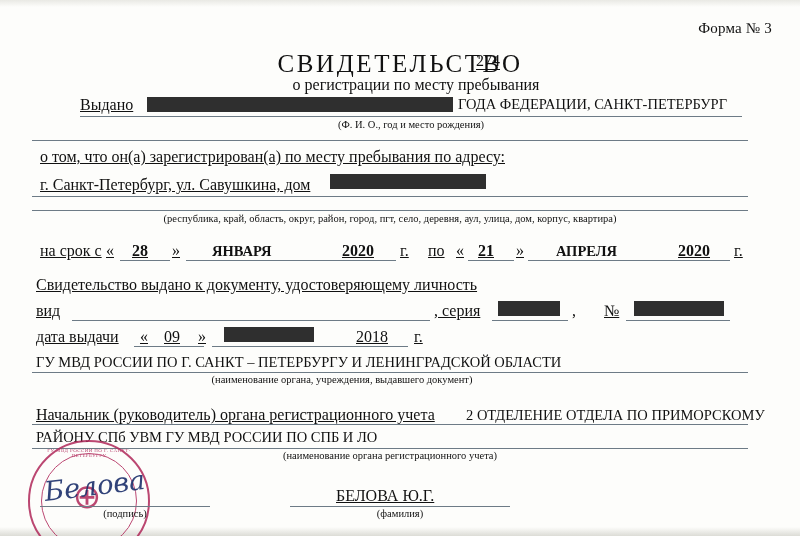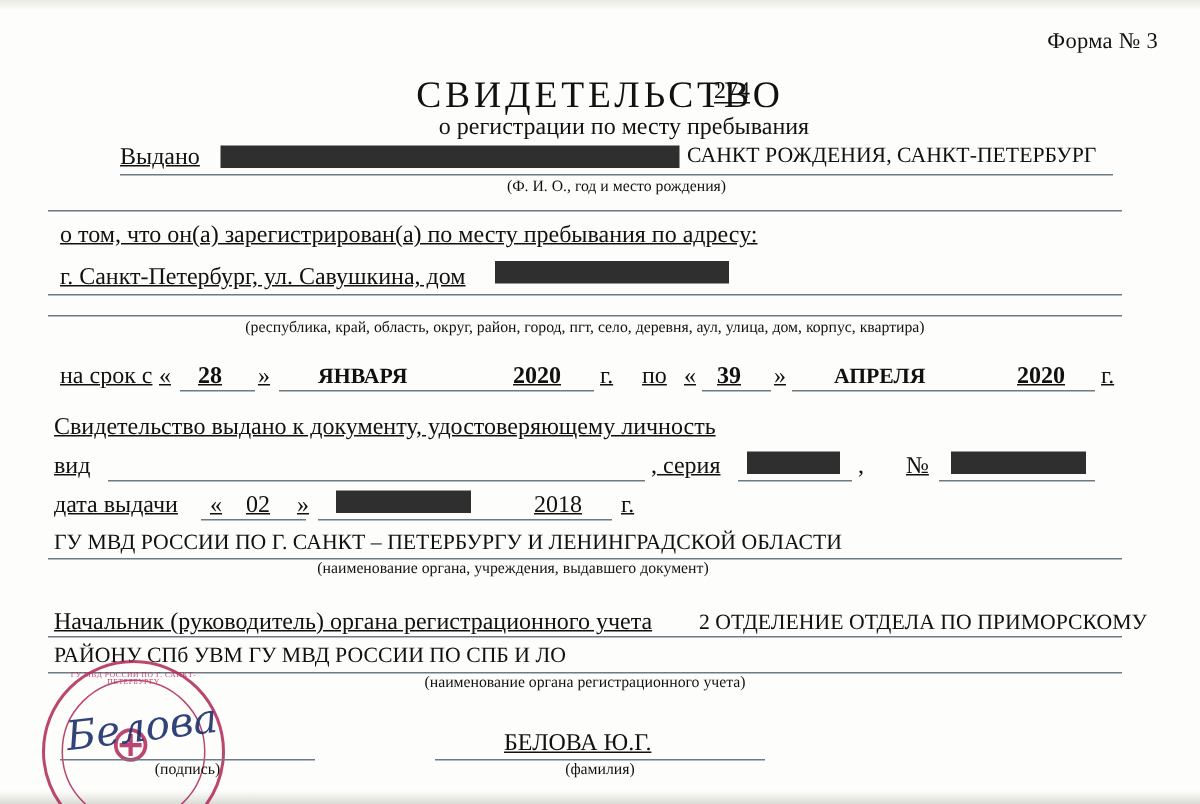--- a/index.html
+++ b/index.html
@@ -142,21 +142,21 @@
   <div class="abs edge-bottom"></div>
 
   <div class="abs form-no">Форма № 3</div>
 
   <div class="abs title">СВИДЕТЕЛЬСТВО</div>
   <div class="abs title-num">274</div>
   <div class="abs subtitle">о регистрации по месту пребывания</div>
 
   <div class="abs lbl" style="left:80px; top:96px;">Выдано</div>
   <div class="abs redact" style="left:147px; top:97px; width:306px;"></div>
-  <div class="abs caps" style="left:458px; top:96px;">САНКТ РОЖДЕНИЯ, САНКТ-ПЕТЕРБУРГ</div>
+  <div class="abs caps" style="left:458px; top:96px;">ГОДА ФЕДЕРАЦИИ, САНКТ-ПЕТЕРБУРГ</div>
   <div class="abs rule" style="left:80px; top:116px; width:662px;"></div>
   <div class="abs small-lbl" style="left:80px; top:119px; width:662px;">(Ф. И. О., год и место рождения)</div>
 
   <div class="abs rule" style="left:32px; top:140px; width:716px;"></div>
 
   <div class="abs lbl" style="left:40px; top:148px;">о том, что он(а) зарегистрирован(а) по месту пребывания по адресу:</div>
 
   <div class="abs lbl" style="left:40px; top:176px;">г. Санкт-Петербург, ул. Савушкина, дом</div>
   <div class="abs redact" style="left:330px; top:174px; width:156px;"></div>
   <div class="abs rule" style="left:32px; top:196px; width:716px;"></div>
@@ -165,21 +165,21 @@
 
   <div class="abs lbl" style="left:40px; top:242px;">на срок с</div>
   <div class="abs lbl" style="left:106px; top:242px;">«</div>
   <div class="abs lbl" style="left:132px; top:242px; font-weight:bold;">28</div>
   <div class="abs lbl" style="left:172px; top:242px;">»</div>
   <div class="abs caps" style="left:212px; top:243px; font-weight:bold;">ЯНВАРЯ</div>
   <div class="abs lbl" style="left:342px; top:242px; font-weight:bold;">2020</div>
   <div class="abs lbl" style="left:400px; top:242px;">г.</div>
   <div class="abs lbl" style="left:428px; top:242px;">по</div>
   <div class="abs lbl" style="left:456px; top:242px;">«</div>
-  <div class="abs lbl" style="left:478px; top:242px; font-weight:bold;">39</div>
+  <div class="abs lbl" style="left:478px; top:242px; font-weight:bold;">21</div>
   <div class="abs lbl" style="left:516px; top:242px;">»</div>
   <div class="abs caps" style="left:556px; top:243px; font-weight:bold;">АПРЕЛЯ</div>
   <div class="abs lbl" style="left:678px; top:242px; font-weight:bold;">2020</div>
   <div class="abs lbl" style="left:734px; top:242px;">г.</div>
   <div class="abs rule" style="left:120px; top:260px; width:50px;"></div>
   <div class="abs rule" style="left:186px; top:260px; width:152px;"></div>
   <div class="abs rule" style="left:338px; top:260px; width:58px;"></div>
   <div class="abs rule" style="left:468px; top:260px; width:46px;"></div>
   <div class="abs rule" style="left:528px; top:260px; width:148px;"></div>
   <div class="abs rule" style="left:676px; top:260px; width:54px;"></div>
@@ -191,21 +191,21 @@
   <div class="abs lbl" style="left:434px; top:302px;">, серия</div>
   <div class="abs redact" style="left:498px; top:301px; width:62px;"></div>
   <div class="abs rule" style="left:492px; top:320px; width:76px;"></div>
   <div class="abs lbl" style="left:572px; top:302px;">,</div>
   <div class="abs lbl" style="left:604px; top:302px;">№</div>
   <div class="abs redact" style="left:634px; top:301px; width:90px;"></div>
   <div class="abs rule" style="left:626px; top:320px; width:104px;"></div>
 
   <div class="abs lbl" style="left:36px; top:328px;">дата выдачи</div>
   <div class="abs lbl" style="left:140px; top:328px;">«</div>
-  <div class="abs lbl" style="left:164px; top:328px;">02</div>
+  <div class="abs lbl" style="left:164px; top:328px;">09</div>
   <div class="abs lbl" style="left:198px; top:328px;">»</div>
   <div class="abs redact" style="left:224px; top:327px; width:90px;"></div>
   <div class="abs lbl" style="left:356px; top:328px;">2018</div>
   <div class="abs lbl" style="left:414px; top:328px;">г.</div>
   <div class="abs rule" style="left:134px; top:346px; width:70px;"></div>
   <div class="abs rule" style="left:212px; top:346px; width:138px;"></div>
   <div class="abs rule" style="left:350px; top:346px; width:58px;"></div>
 
   <div class="abs caps" style="left:36px; top:354px;">ГУ  МВД  РОССИИ  ПО  Г. САНКТ – ПЕТЕРБУРГУ  И  ЛЕНИНГРАДСКОЙ ОБЛАСТИ</div>
   <div class="abs rule" style="left:32px; top:372px; width:716px;"></div>

